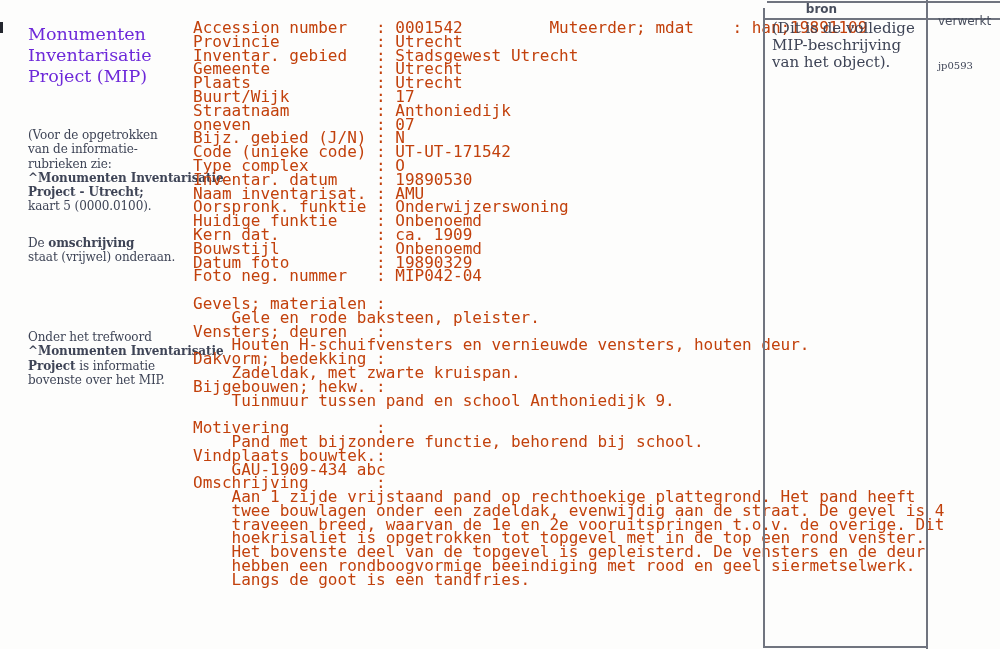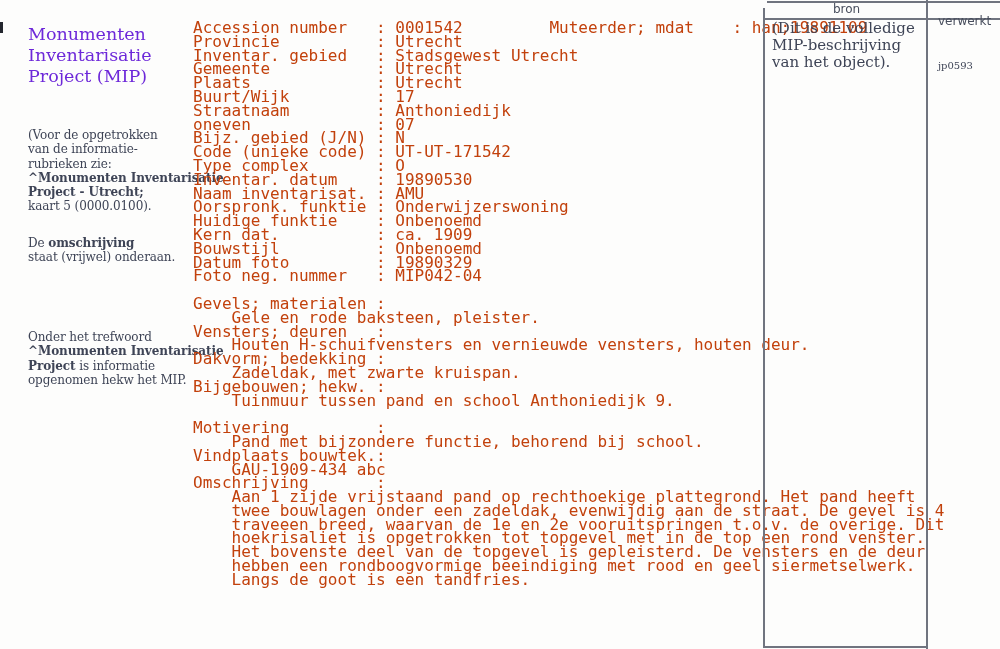--- a/index.html
+++ b/index.html
@@ -43,21 +43,21 @@
   .rule-header-bottom { left: 763px; top: 18px;  width: 237px; height: 2px; }
   .rule-left          { left: 763px; top: 8px;   width: 2px;   height: 640px; }
   .rule-divider       { left: 926px; top: 0;     width: 2px;   height: 649px; }
   .rule-bottom        { left: 763px; top: 646px; width: 165px; height: 2px; }
 
   .col-header {
     position: absolute; top: 2px;
     font-family: "DejaVu Sans", sans-serif;
     font-size: 12px; color: #484e5d;
   }
-  .col-header-bron { left: 766px; width: 161px; text-align: center; }
+  .col-header-bron { left: 741px; width: 161px; text-align: center; font-weight: bold; }
   .col-header-verwerkt { left: 938px; margin-top: 12px; }
 
   .bron-note {
     position: absolute; left: 772px; top: 20px; width: 150px;
     font-size: 15px; line-height: 17px;
     color: #3e4456; white-space: pre-line;
   }
   .verwerkt-value {
     position: absolute; left: 938px; top: 60px;
     font-size: 10px; color: #3e4456;
@@ -78,21 +78,21 @@
 
   <aside>
     <h1 class="sidebar-title" style="font-weight:normal;">Monumenten
 Inventarisatie
 Project (MIP)</h1>
 
     <p class="sidebar-note note-reference"><span>(Voor de opgetrokken</span><br><span>van de informatie-</span><br><span>rubrieken zie:</span><br><b>^Monumenten Inventarisatie</b><br><b>Project - Utrecht;</b><br><span>kaart 5 (0000.0100).</span></p>
 
     <p class="sidebar-note note-omschrijving"><span>De </span><b>omschrijving</b><br><span>staat (vrijwel) onderaan.</span></p>
 
-    <p class="sidebar-note note-trefwoord"><span>Onder het trefwoord</span><br><b>^Monumenten Inventarisatie</b><br><b>Project</b><span> is informatie</span><br><span>opgenomen hekw het MIP.</span></p>
+    <p class="sidebar-note note-trefwoord"><span>Onder het trefwoord</span><br><b>^Monumenten Inventarisatie</b><br><b>Project</b><span> is informatie</span><br><span>bovenste over het MIP.</span></p>
   </aside>
 
   <main>
     <pre class="record-pre">Accession number   : 0001542         Muteerder; mdat    : han;19891109
 Provincie          : Utrecht
 Inventar. gebied   : Stadsgewest Utrecht
 Gemeente           : Utrecht
 Plaats             : Utrecht
 Buurt/Wijk         : 17
 Straatnaam         : Anthoniedijk

